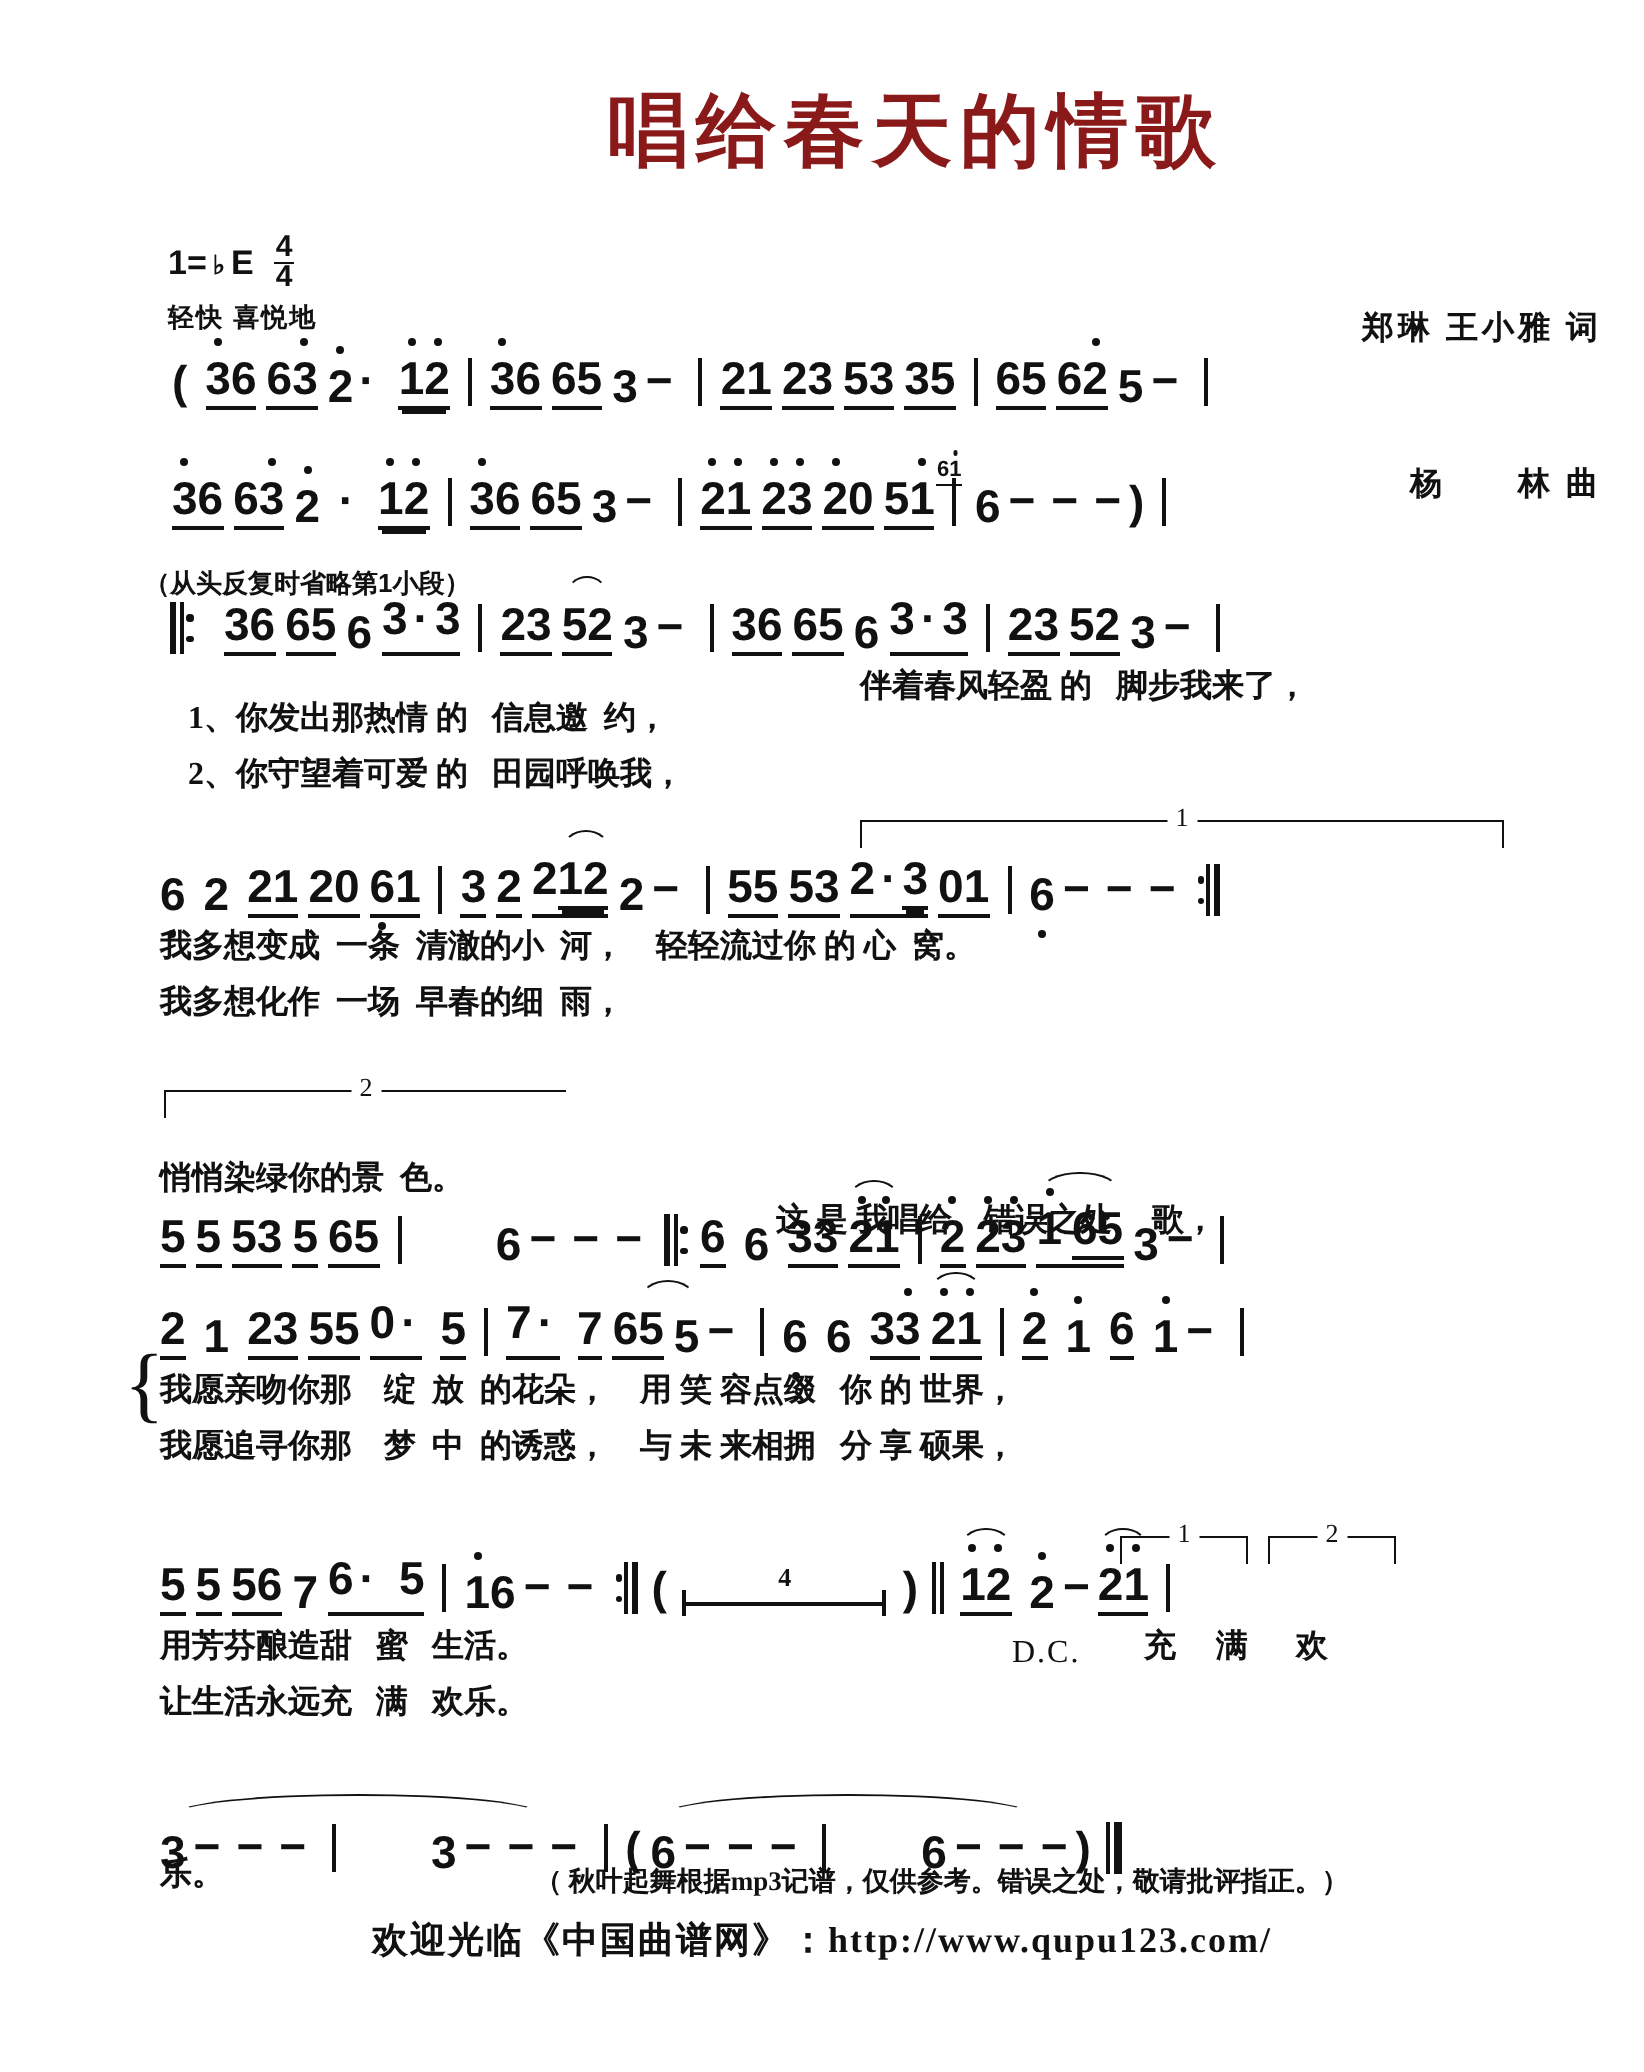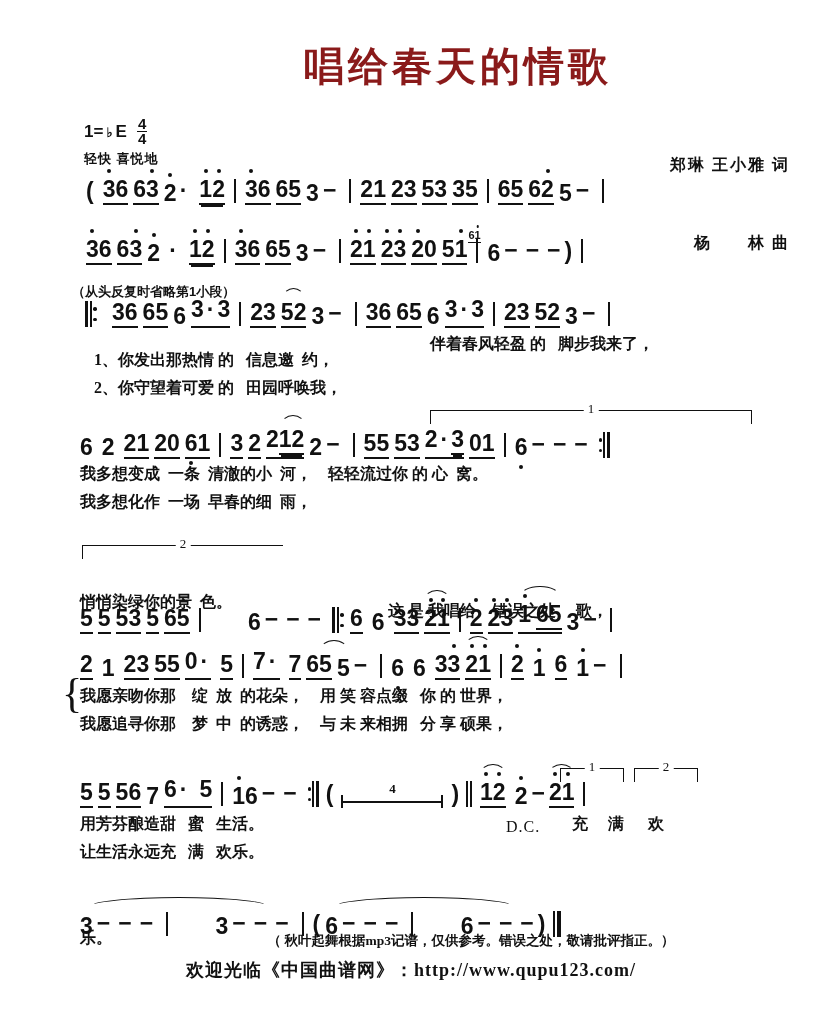--- a/index.html
+++ b/index.html
@@ -29,21 +29,21 @@
     text-align:center;
     font-family:"Liberation Sans", sans-serif;
     font-weight:bold;
     font-size:17px;
     color:#8a1a1a;
     letter-spacing:2px;
     margin-top:8px;
   }
   .credits {
     position:absolute;
-    right:79px;
+    right:68px;
     top:100px;
     font-family:"Liberation Serif", serif;
     font-weight:bold;
     font-size:16px;
     line-height:26px;
     text-align:right;
     letter-spacing:2px;
     white-space:pre;
   }
   .keysig {
@@ -364,21 +364,21 @@
       <span class="grp beam1">33</span><span class="sp-s"></span>
       <span class="grp beam1" style="position:relative;"><span class="n">2<i class="d"></i></span><span class="n">1<i class="d"></i></span><span class="slur" style="left:0; right:0; top:-17px;"></span></span>
       <span class="bar"></span>
       <span class="grp beam1"><span class="n">2<i class="d"></i></span></span><span class="sp-s"></span>
       <span class="grp beam1"><span class="n">2<i class="d"></i></span><span class="n">3<i class="d"></i></span></span><span class="sp-s"></span>
       <span class="grp beam1" style="position:relative;margin-top:38px;"><span class="n">1<i class="d"></i></span><span class="sp-s"></span><span class="grp beam1">65</span><span class="slur" style="left:2px; right:2px; top:-17px;"></span></span><span class="sp-s"></span>3<span class="dash">−</span>
       <span class="bar"></span>
     </div>
   </div>
 
-  <div class="lyr" style="position:absolute; left:80px; top:594px;font-family:Liberation Serif, serif;">悄悄染绿你的景  色。</div>
+  <div class="lyr" style="position:absolute; left:80px; top:582px;font-family:Liberation Serif, serif;">悄悄染绿你的景  色。</div>
   <div class="lyr" style="position:absolute; left:388px; top:603px;">这 是 我唱给    错误之处     歌，</div>
 
   <div class="brace" style="left:62px; top:672px;">{</div>
 
   <div class="row" style="top:650px;">
     <div class="notes" style="padding-left:80px;">
       <span class="grp beam1">2</span><span class="sp"></span>1<span class="sp"></span>
       <span class="grp beam1">23</span><span class="sp-s"></span>
       <span class="grp beam1">55</span><span class="sp-s"></span>
       <span class="grp beam1">0<span class="dot-ext">·</span></span><span class="sp"></span>

